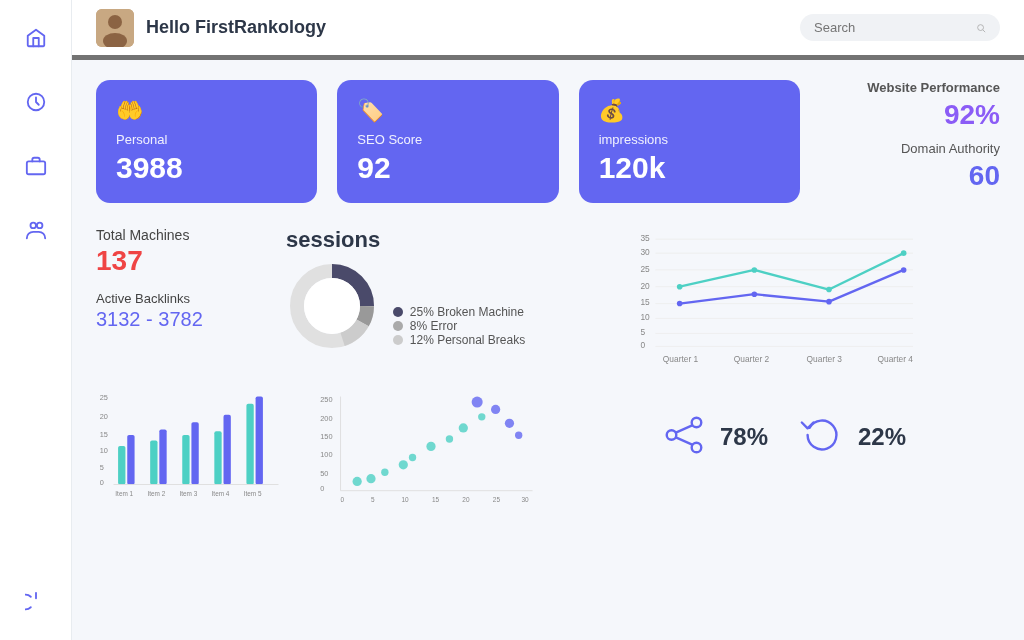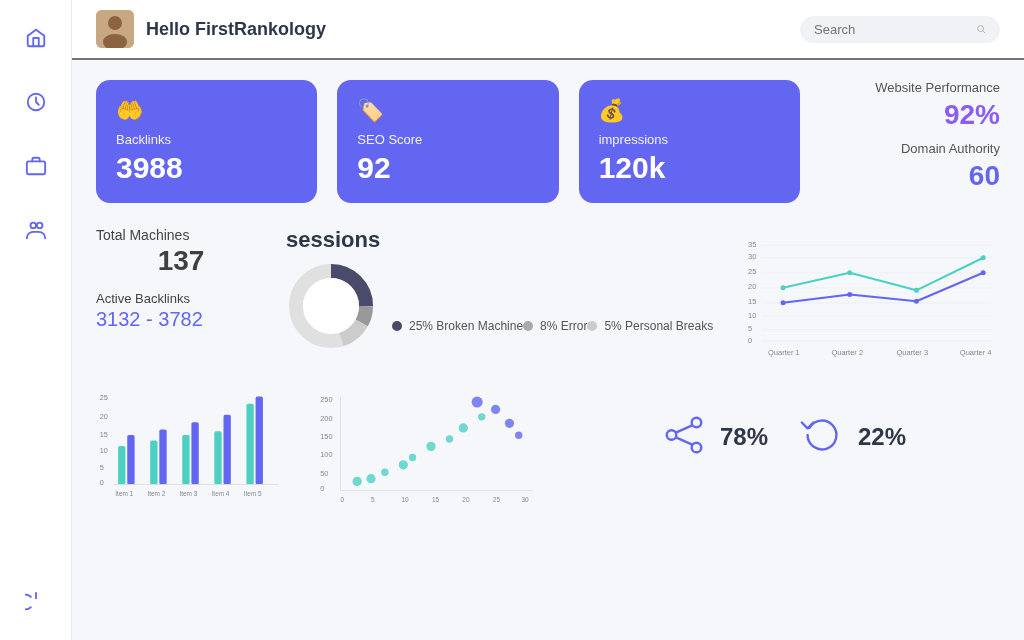--- a/index.html
+++ b/index.html
@@ -34,21 +34,21 @@
       overflow: hidden;
     }
 
     
     .header {
       background: #fff;
       padding: 12px 24px;
       display: flex;
       align-items: center;
       justify-content: space-between;
-      border-bottom: 2px solid #737373;
+      border-bottom: 5px solid #737373;
       height: 60px;
     }
     .header-left {
       display: flex;
       align-items: center;
       gap: 12px;
     }
     .avatar {
       width: 38px; height: 38px;
       border-radius: 6px;
@@ -123,21 +123,21 @@
       display: flex;
       flex-direction: column;
       align-items: flex-end;
       justify-content: center;
       min-width: 180px;
       gap: 4px;
     }
     .website-perf .perf-label {
       font-size: 13px;
       color: #555;
-      font-weight: 400;
+      font-weight: 700;
     }
     .website-perf .perf-value {
       font-size: 28px;
       font-weight: 700;
       color: #8b5cf6;
     }
     .website-perf .da-label {
       font-size: 13px;
       color: #555;
       font-weight: 500;
@@ -162,23 +162,22 @@
       min-width: 170px;
     }
     .machines-panel .metric-label {
       font-size: 14px;
       color: #444;
       font-weight: 500;
     }
     .machines-panel .metric-value {
       font-size: 28px;
       font-weight: 700;
-      color: #404040;
+      color: #ef4444;
       margin: 2px 0 14px;
-      text-align: center;
     }
     .machines-panel .metric-sub-label {
       font-size: 13px;
       color: #444;
       font-weight: 500;
     }
     .machines-panel .metric-sub-value {
       font-size: 20px;
       font-weight: 400;
       color: #6366f1;
@@ -204,21 +203,21 @@
       align-items: center;
       gap: 16px;
     }
     .donut-wrapper {
       position: relative;
       width: 90px; height: 90px;
     }
     .donut-wrapper svg { width: 90px; height: 90px; }
     .legend {
       display: flex;
-      flex-direction: row;
+      flex-direction: column;
       margin-top: 40px;
     }
     .legend-item {
       display: flex;
       align-items: center;
       gap: 7px;
       font-size: 12px;
       color: #555;
     }
     .legend-dot {
@@ -346,21 +345,21 @@
       </svg>
     </div>
   </header>
 
   <div class="content">
 
     <div class="stats-row">
 
       <div class="stat-card">
         <div class="card-icon">🤲</div>
-        <div class="card-label">Backlinks</div>
+        <div class="card-label">Personal</div>
         <div class="card-value">3988</div>
       </div>
 
       <div class="stat-card">
         <div class="card-icon">🏷️</div>
         <div class="card-label">SEO Score</div>
         <div class="card-value">92</div>
       </div>
 
       <div class="stat-card">
@@ -408,21 +407,21 @@
             <div class="legend-item">
               <div class="legend-dot" style="background:#4a4a6a;"></div>
               <span>25% Broken Machine</span>
             </div>
             <div class="legend-item">
               <div class="legend-dot" style="background:#aaa;"></div>
               <span>8% Error</span>
             </div>
             <div class="legend-item">
               <div class="legend-dot" style="background:#ccc;"></div>
-              <span>5% Personal Breaks</span>
+              <span>12% Personal Breaks</span>
             </div>
           </div>
         </div>
       </div>
 
       <div class="line-chart-panel">
         <svg viewBox="0 0 320 150">
 
           <text x="18" y="15" font-size="9" fill="#888">35</text>
           <text x="18" y="30" font-size="9" fill="#888">30</text>

